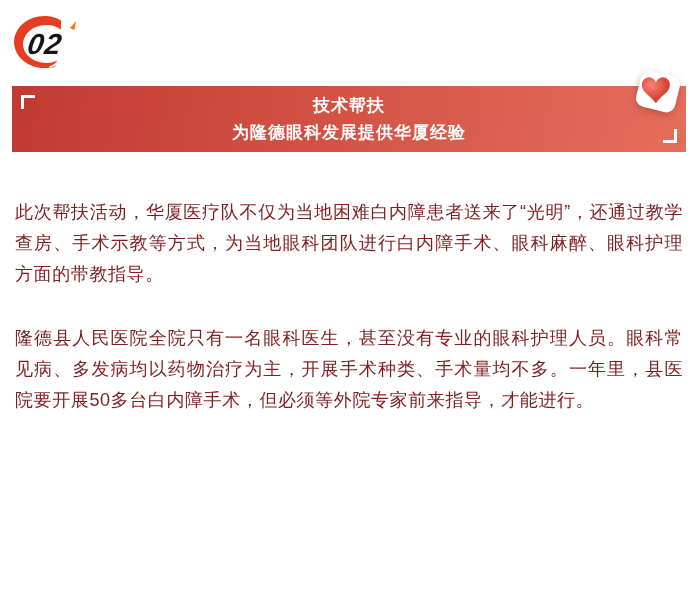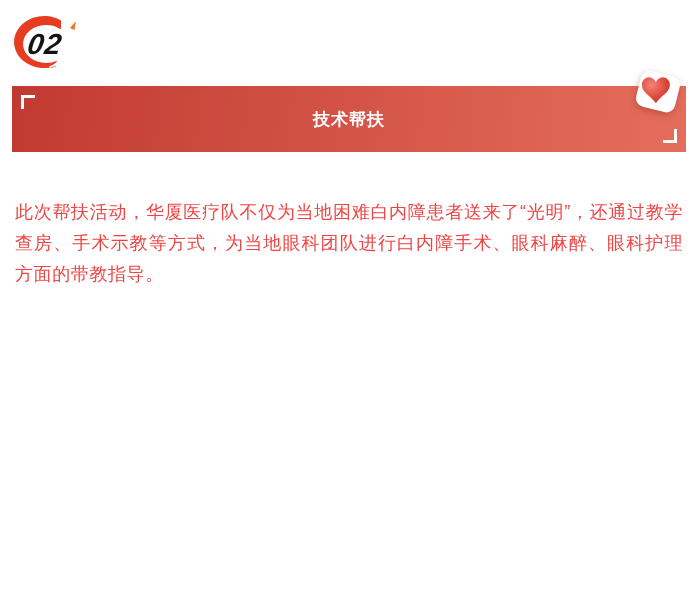--- a/index.html
+++ b/index.html
@@ -33,21 +33,21 @@
     background:#ffffff;border-radius:9px;transform:rotate(14deg);
     box-shadow:0 3px 7px rgba(140,35,25,0.35);
     display:flex;align-items:center;justify-content:center;
   }
   .heart-card svg{width:28px;height:26px;transform:rotate(-14deg) translate(-2px,-2px);}
 
   
   .article{position:absolute;left:0;top:152px;width:698px;box-sizing:border-box;padding:45px 15px 0;}
   .article p{
     margin:0 0 33px;font-size:18px;letter-spacing:0.6px;line-height:31px;
-    color:#ef4444;text-align:justify;text-justify:inter-ideograph;
+    color:#7f1d1d;text-align:justify;text-justify:inter-ideograph;
   }
 </style>
 </head>
 <body>
 
 <div class="page">
 
   <div class="badge">
     <svg viewBox="0 0 72 58" aria-hidden="true">
       <path d="M51.2 8.7 A30 26 0 1 0 46.7 53.6
@@ -56,33 +56,35 @@
                A23 19 0 1 1 50.8 17.4 Z" fill="#e63c1f"></path>
       <path d="M60 16 L66 9 L64.5 18 Z" fill="#ef7a1e"></path>
     </svg>
     <span class="badge-num">02</span>
   </div>
 
   <div class="banner" style="background:linear-gradient(97deg,#c13a32 0%,#e56e5b 100%);">
     <span class="br-tl"></span>
     <span class="br-br"></span>
     <div class="banner-line">技术帮扶</div>
+    <div class="banner-line">为隆德眼科发展提供华厦经验</div>
 
     <div class="heart-card">
       <svg viewBox="0 0 32 29" aria-hidden="true">
         <defs>
           <radialGradient id="hg" cx="35%" cy="30%" r="80%">
             <stop offset="0%" stop-color="#f4837a"></stop>
             <stop offset="60%" stop-color="#de4a3a"></stop>
             <stop offset="100%" stop-color="#c5302a"></stop>
           </radialGradient>
         </defs>
         <path d="M23.6,0c-3.4,0-6.3,2.7-7.6,5.6C14.7,2.7,11.8,0,8.4,0C3.8,0,0,3.8,0,8.4
                  c0,9.4,9.5,11.9,16,21.2c6.1-9.3,16-12.1,16-21.2C32,3.8,28.2,0,23.6,0z" fill="url(#hg)"></path>
       </svg>
     </div>
   </div>
 
   <div class="article">
     <p>此次帮扶活动，华厦医疗队不仅为当地困难白内障患者送来了“光明”，还通过教学查房、手术示教等方式，为当地眼科团队进行白内障手术、眼科麻醉、眼科护理方面的带教指导。</p>
+    <p>隆德县人民医院全院只有一名眼科医生，甚至没有专业的眼科护理人员。眼科常见病、多发病均以药物治疗为主，开展手术种类、手术量均不多。一年里，县医院要开展50多台白内障手术，但必须等外院专家前来指导，才能进行。</p>
   </div>
 
 </div>
 
 </body></html>

